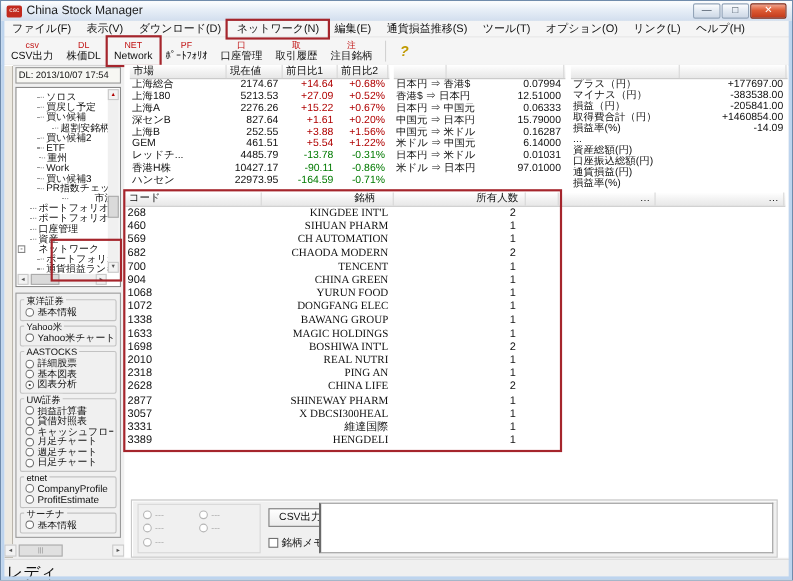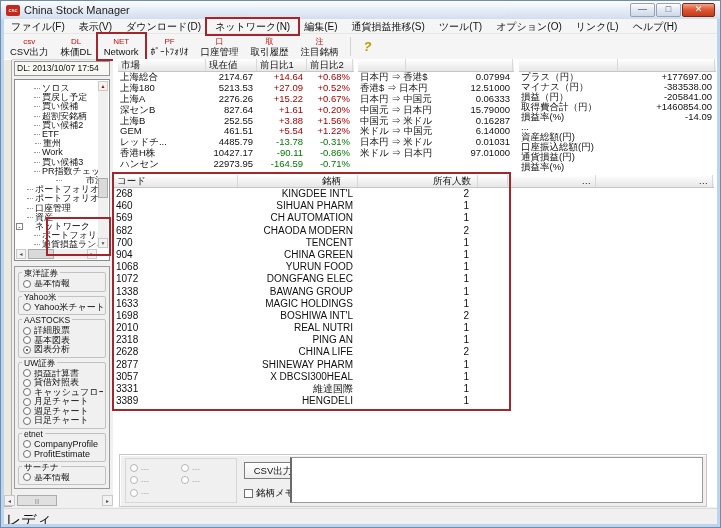--- a/index.html
+++ b/index.html
@@ -117,21 +117,21 @@
   .pnl .lv-row .p1 { width:86px; padding-right:3px; }
 
   .holdings { left:1px; top:116px; width:600px; }
   .h0 { width:124px; padding-left:2px; }
   .h1 { width:120px; } .h2 { width:120px; } .h3 { width:30px; }
   .h4 { width:88px; } .h5 { width:117px; }
   .holdings .lv-head .h1 { padding-right:16px; text-align:right; }
   .holdings .lv-head .h2 { padding-right:6px; text-align:right; }
   .holdings .lv-head .h4, .holdings .lv-head .h5 { padding-right:4px; text-align:right; }
   .holdings .lv-row { height:12.2px; line-height:12.2px; font-size:10px; }
-  .holdings .lv-row .h1 { padding-right:5px; } .holdings .lv-row .h2 { padding-right:9px; }
+  .holdings .lv-row .h1 { padding-right:5px;font-family:Liberation Serif, serif; } .holdings .lv-row .h2 { padding-right:9px; }
 
   
   .bottom { position:absolute; left:118px; top:453px; width:588px; height:53px; background:#f0f0f0;
             border:1px solid #c8c8c8; box-shadow:inset 1px 1px 0 #fff; }
   .ph-group { position:absolute; left:5px; top:3px; width:112px; height:45px; border:1px solid #d7d7d7;
             display:grid; grid-template-rows:repeat(3,1fr); grid-auto-flow:column; padding:3px 4px; }
   .ph-radio { display:flex; align-items:center; gap:3px; font-size:8px; color:#a9a9a9; }
   .ph-radio .radio { border-color:#b5b5b5; }
   .csv-btn { position:absolute; left:124px; top:7px; width:58px; height:17px; border:1px solid #7d7d7d;
             background:linear-gradient(#ffffff,#ececec); font-size:9.5px; line-height:15px; text-align:center; }
@@ -230,21 +230,21 @@
         <div class="tree-item" style="padding-left: 7px;">
           <span class="expbox hide"></span>
           <span class="dash"></span>
           <span>買戻し予定</span>
         </div>
         <div class="tree-item" style="padding-left: 7px;">
           <span class="expbox hide"></span>
           <span class="dash"></span>
           <span>買い候補</span>
         </div>
-        <div class="tree-item" style="padding-left: 7px;">
+        <div class="tree-item" style="padding-left: 20px;">
           <span class="expbox hide"></span>
           <span class="dash"></span>
           <span>超割安銘柄</span>
         </div>
         <div class="tree-item" style="padding-left: 7px;">
           <span class="expbox hide"></span>
           <span class="dash"></span>
           <span>買い候補2</span>
         </div>
         <div class="tree-item" style="padding-left: 7px;">

